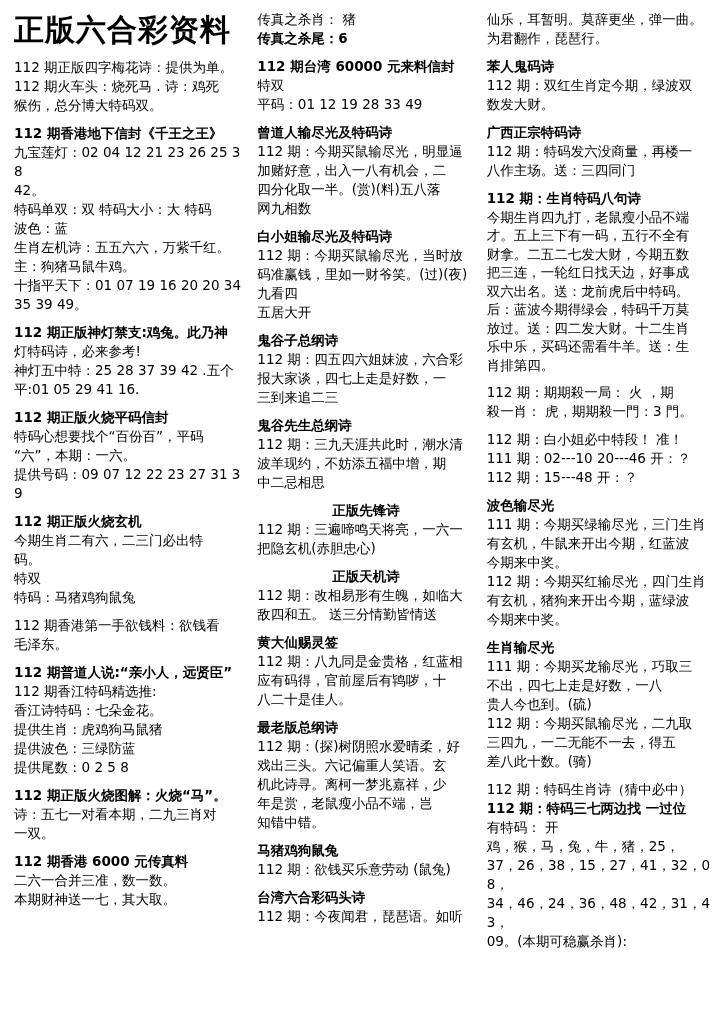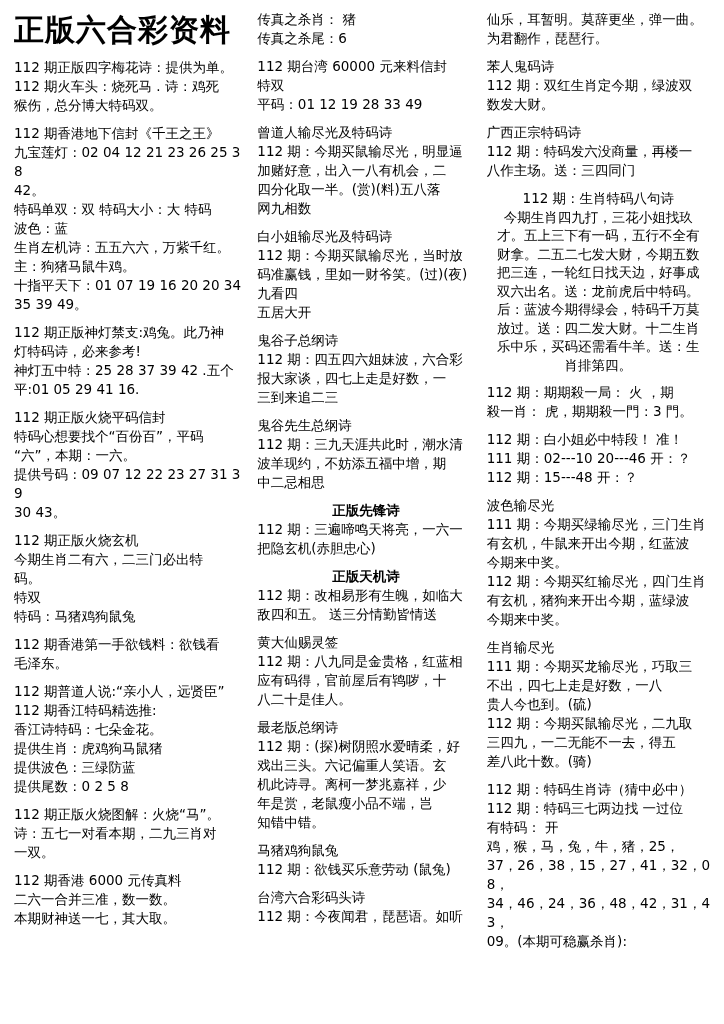--- a/index.html
+++ b/index.html
@@ -48,34 +48,34 @@
   }
   .blk p {
     margin: 0;
     font-size: 13.5px;
     line-height: 19px;
     font-family: "DejaVu Sans", "Liberation Sans", sans-serif;
     letter-spacing: 0px;
     word-break: break-all;
   }
   .ttl {
-    font-weight: normal;
+    font-weight: bold;
     font-size: 14px;
     line-height: 20px;
     margin: 0;
   }
   .ttl-serif {
     font-family: "DejaVu Serif", "Liberation Serif", serif;
     font-weight: bold;
     font-size: 14.5px;
     line-height: 20px;
     margin: 0;
     text-align: center;
   }
-  .tight p { line-height: 18.5px; text-align: center; }
+  .tight p { line-height: 18.5px; }
   .nums {
     font-family: "DejaVu Sans", "Liberation Sans", sans-serif;
     letter-spacing: 0.5px;
   }
 </style>
 </head>
 <body>
 
 <div class="page">
   <div class="columns">
@@ -106,21 +106,20 @@
         <p>灯特码诗，必来参考!</p>
         <p>神灯五中特：25 28 37 39 42 .五个</p>
         <p>平:01 05 29 41 16.</p>
       </div>
 
       <div class="blk">
         <p class="ttl">112 期正版火烧平码信封</p>
         <p>特码心想要找个“百份百”，平码</p>
         <p>“六”，本期：一六。</p>
         <p>提供号码：09 07 12 22 23 27 31 39</p>
-        <p>30 43。</p>
       </div>
 
       <div class="blk">
         <p class="ttl">112 期正版火烧玄机</p>
         <p>今期生肖二有六，二三门必出特</p>
         <p>码。</p>
         <p>特双</p>
         <p>特码：马猪鸡狗鼠兔</p>
       </div>
 
@@ -244,21 +243,21 @@
       </div>
 
       <div class="blk">
         <p class="ttl">广西正宗特码诗</p>
         <p>112   期：特码发六没商量，再楼一</p>
         <p>八作主场。送：三四同门</p>
       </div>
 
       <div class="blk tight">
         <p class="ttl">112 期：生肖特码八句诗</p>
-        <p>今期生肖四九打，三花小姐找玖</p>
+        <p>今期生肖四九打，老鼠瘦小品不端</p>
         <p>才。五上三下有一码，五行不全有</p>
         <p>财拿。二五二七发大财，今期五数</p>
         <p>把三连，一轮红日找天边，好事成</p>
         <p>双六出名。送：龙前虎后中特码。</p>
         <p>后：蓝波今期得绿会，特码千万莫</p>
         <p>放过。送：四二发大财。十二生肖</p>
         <p>乐中乐，买码还需看牛羊。送：生</p>
         <p>肖排第四。</p>
       </div>
 

